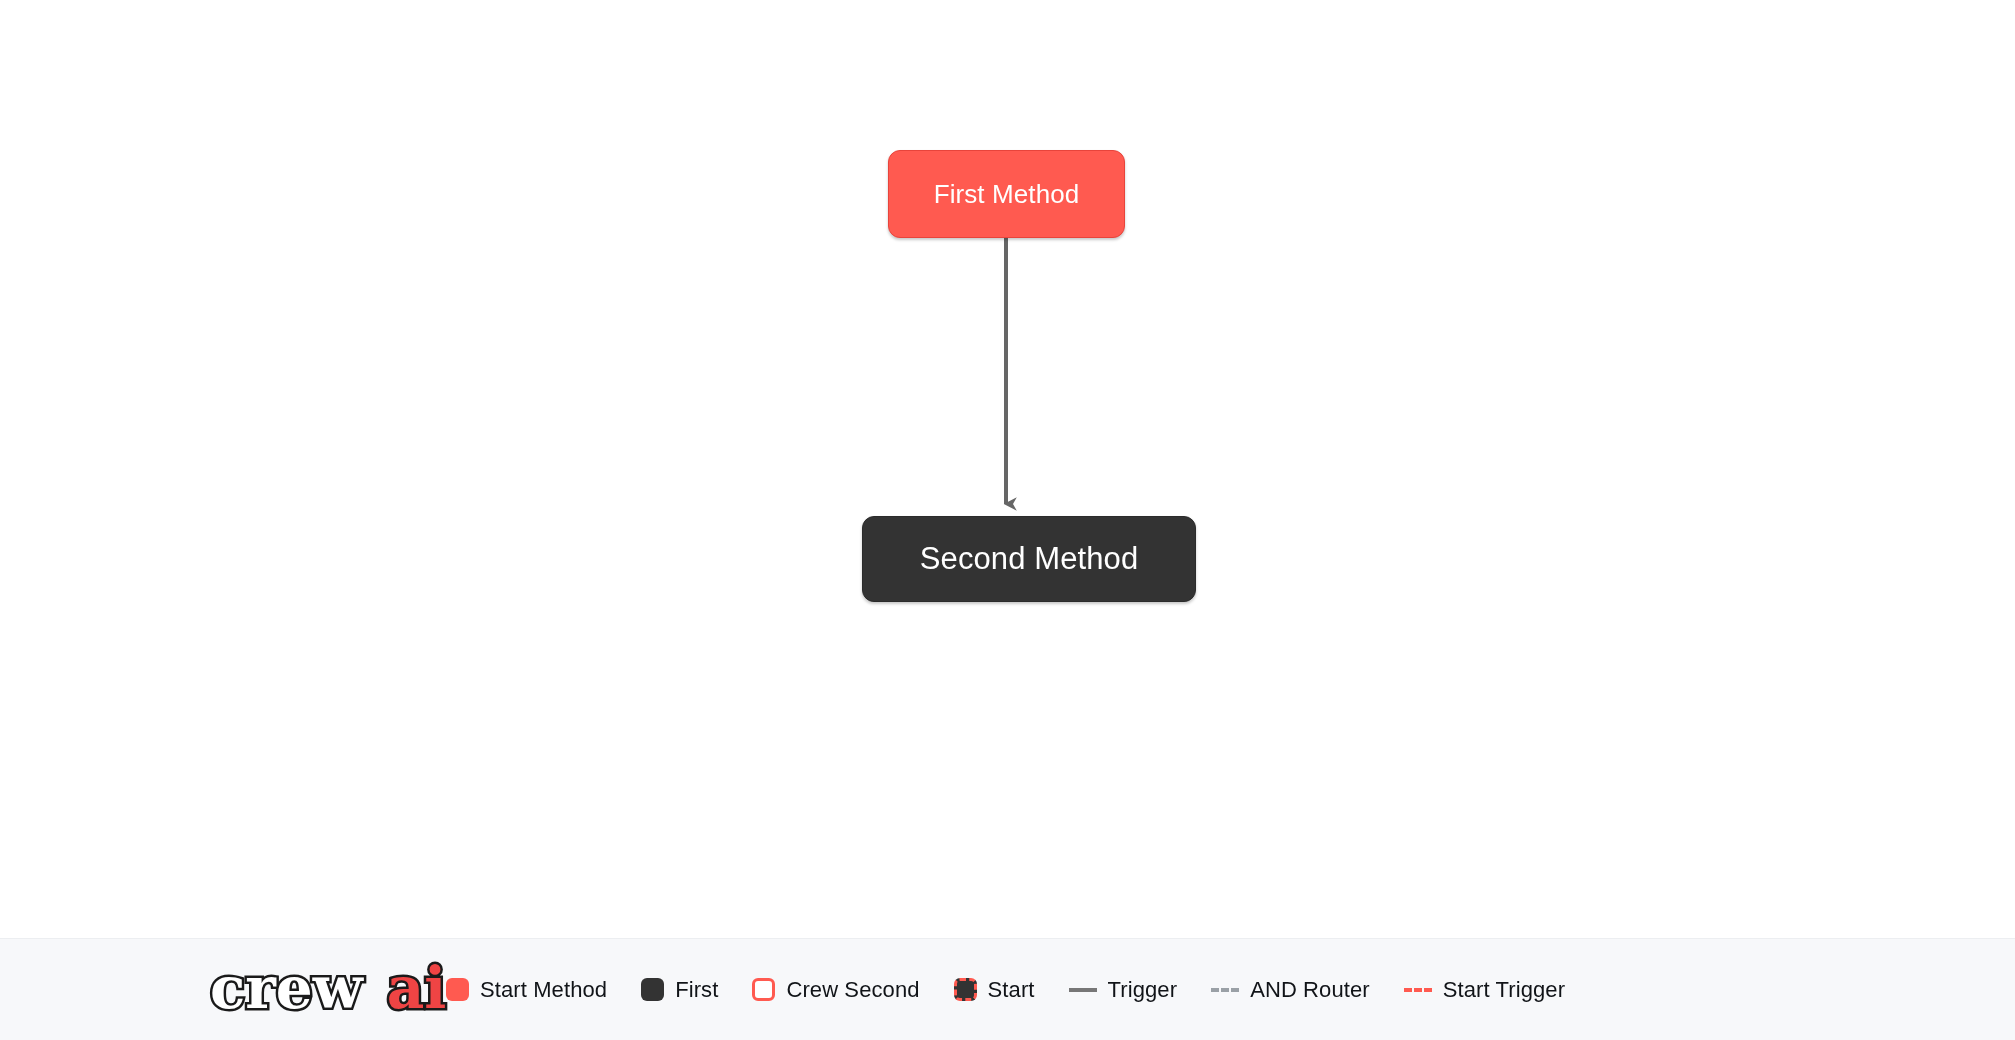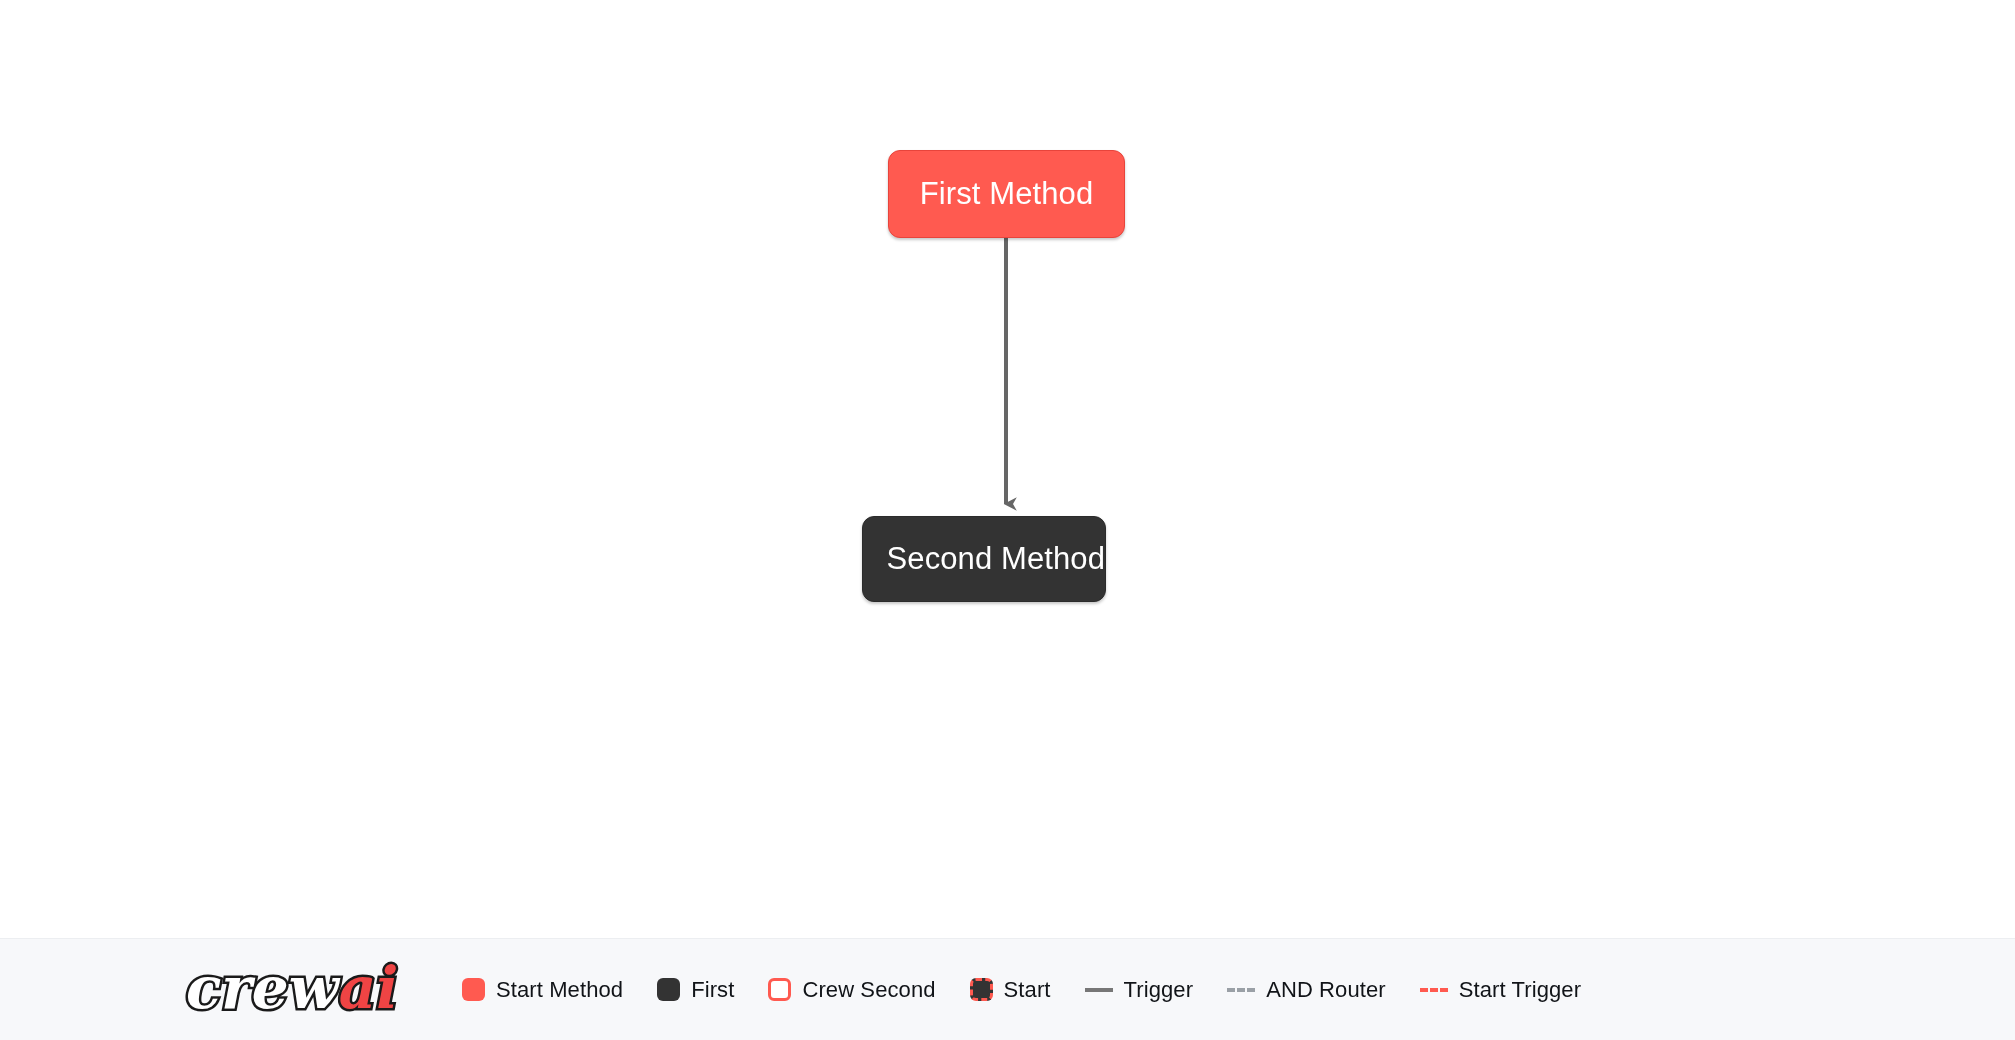--- a/index.html
+++ b/index.html
@@ -50,21 +50,21 @@
     color: #ffffff;
     white-space: nowrap;
     letter-spacing: 0.1px;
     user-select: none;
   }
 
   .node-start {
     background: #ff5a50;
     border: 1px solid #e8443b;
     box-shadow: 0 2px 3px rgba(0,0,0,0.22);
-    font-size: 31px;
+    font-size: 26px;
   }
 
   .node-method {
     background: #333333;
     border: 1px solid #2b2b2b;
     box-shadow: 0 2px 3px rgba(0,0,0,0.22);
     font-size: 31px;
   }
 
   
@@ -87,21 +87,20 @@
     position: relative;
     flex: 0 0 auto;
     margin-right: 38px;
     display: flex;
     align-items: center;
   }
 
   .legend-items {
     display: flex;
     align-items: center;
-    margin-left: 16px;
   }
 
   .legend-item {
     display: flex;
     align-items: center;
     margin-right: 34px;
     white-space: nowrap;
   }
 
   .legend-label {
@@ -130,24 +129,24 @@
   }
   .line-trigger      { border-top: 4px solid #777777; }
   .line-and-trigger  { border-top: 4px dashed #9aa0a6; }
   .line-router-trig  { border-top: 4px dashed #ff5a50; }
 
   
   .logo-text {
     font-family: "DejaVu Serif", "Liberation Serif", serif;
     font-size: 58px;
     font-weight: bold;
-    font-style: italic;
     line-height: 1;
     position: relative;
     top: -2px;
+    margin-left: 24px;
   }
   .logo-crew {
     color: #ffffff;
     -webkit-text-stroke: 5px #1a1a1a;
     paint-order: stroke fill;
   }
   .logo-ai {
     color: #ef4444;
     -webkit-text-stroke: 5px #1a1a1a;
     paint-order: stroke fill;
@@ -168,21 +167,21 @@
       </defs>
       <g>
         <line x1="1006" y1="238" x2="1006" y2="504" stroke="#666666" stroke-width="4" marker-end="url(#arrow-trigger)"></line>
       </g>
     </svg>
 
     <div class="node node-start" style="left:888px; top:150px; width:237px; height:88px;">
       <span>First Method</span>
     </div>
 
-    <div class="node node-method" style="left:862px; top:516px; width:244px; height:86px;justify-content:flex-end;">
+    <div class="node node-method" style="left:862px; top:516px; width:334px; height:86px;">
       <span>Second Method</span>
     </div>
 
   </div>
 
   <div id="legend">
 
     <div id="legend-logo">
       <span class="logo-text logo-crew">crew</span>
         <span class="logo-text logo-ai">ai</span>

